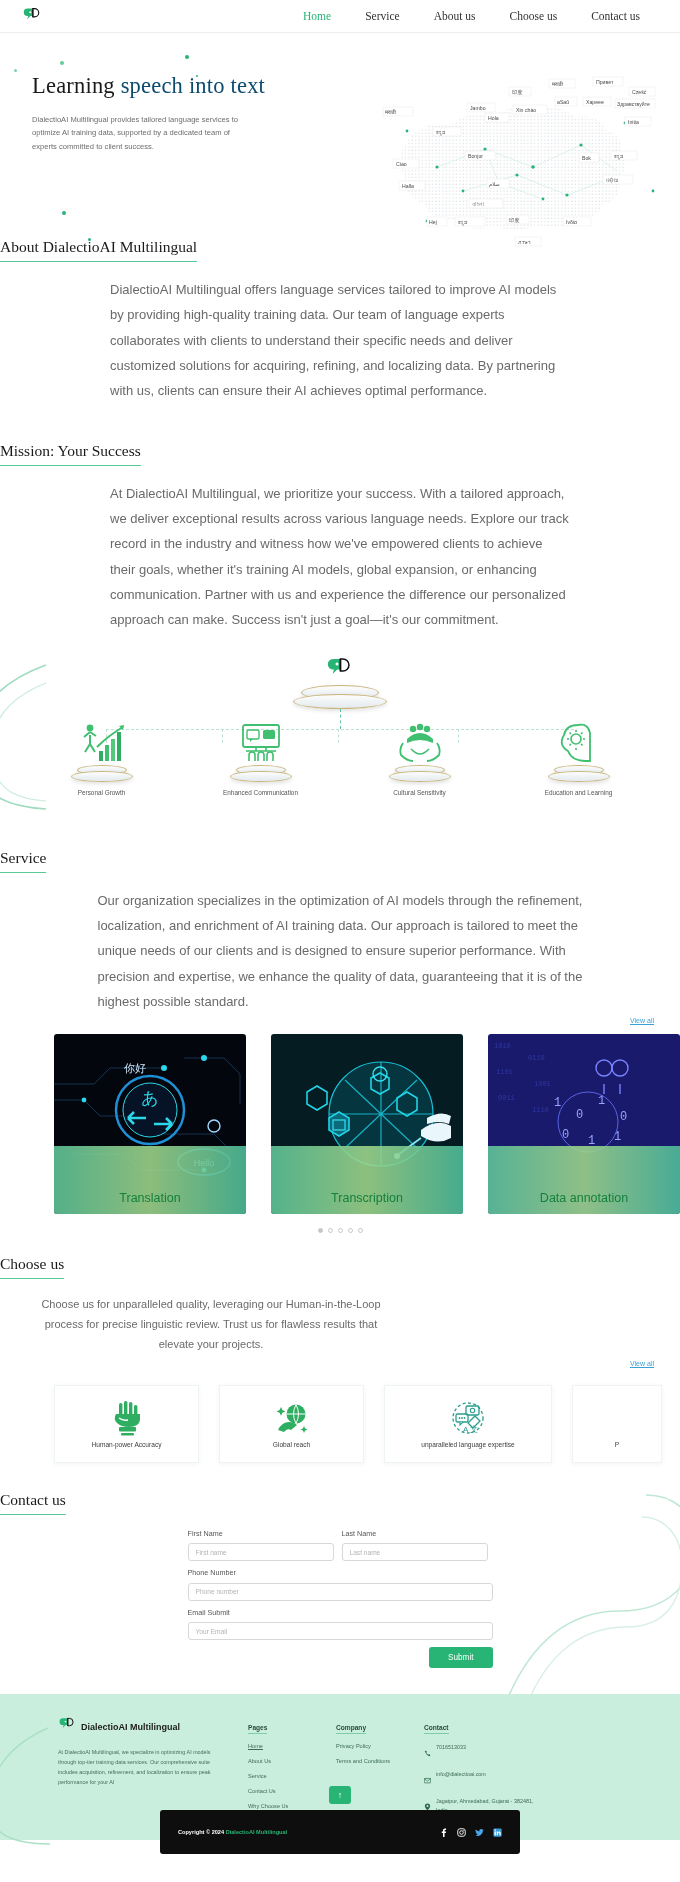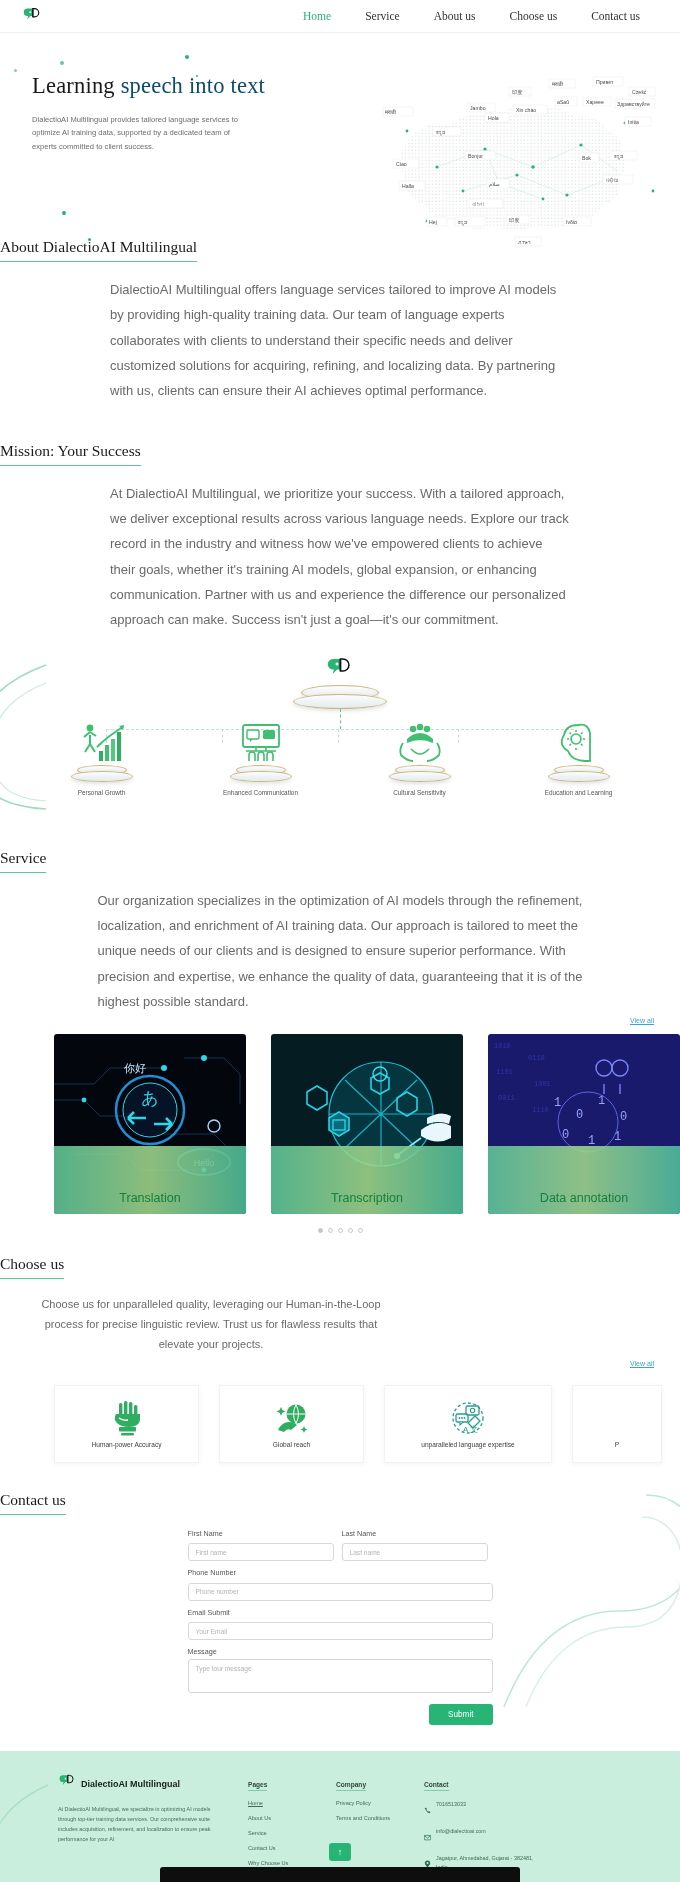--- a/index.html
+++ b/index.html
@@ -616,24 +616,20 @@
       </div>
     </div>
     <div class="fg">
       <label class="flabel">Phone Number</label>
       <input class="fin" type="text" placeholder="Phone number" style="">
     </div>
     <div class="fg">
       <label class="flabel">Email Submit</label>
       <input class="fin" type="text" placeholder="Your Email" style="">
     </div>
-    <div class="fg">
-      <label class="flabel">Message</label>
-      <textarea class="fin" placeholder="Type tour message" style=""></textarea>
-    </div>
     <button class="submit">Submit</button>
   </form>
 </section>
 
 <footer class="footer">
   <div class="swirl" style="left:-26px;bottom:-10px;">
     <svg width="80" height="120" viewBox="0 0 80 120">
       <path d="M74,2 C24,24 10,60 18,94 C24,112 46,118 76,118" fill="none" stroke="#a9e0c6" stroke-width="1.4"></path>
     </svg>
   </div>

